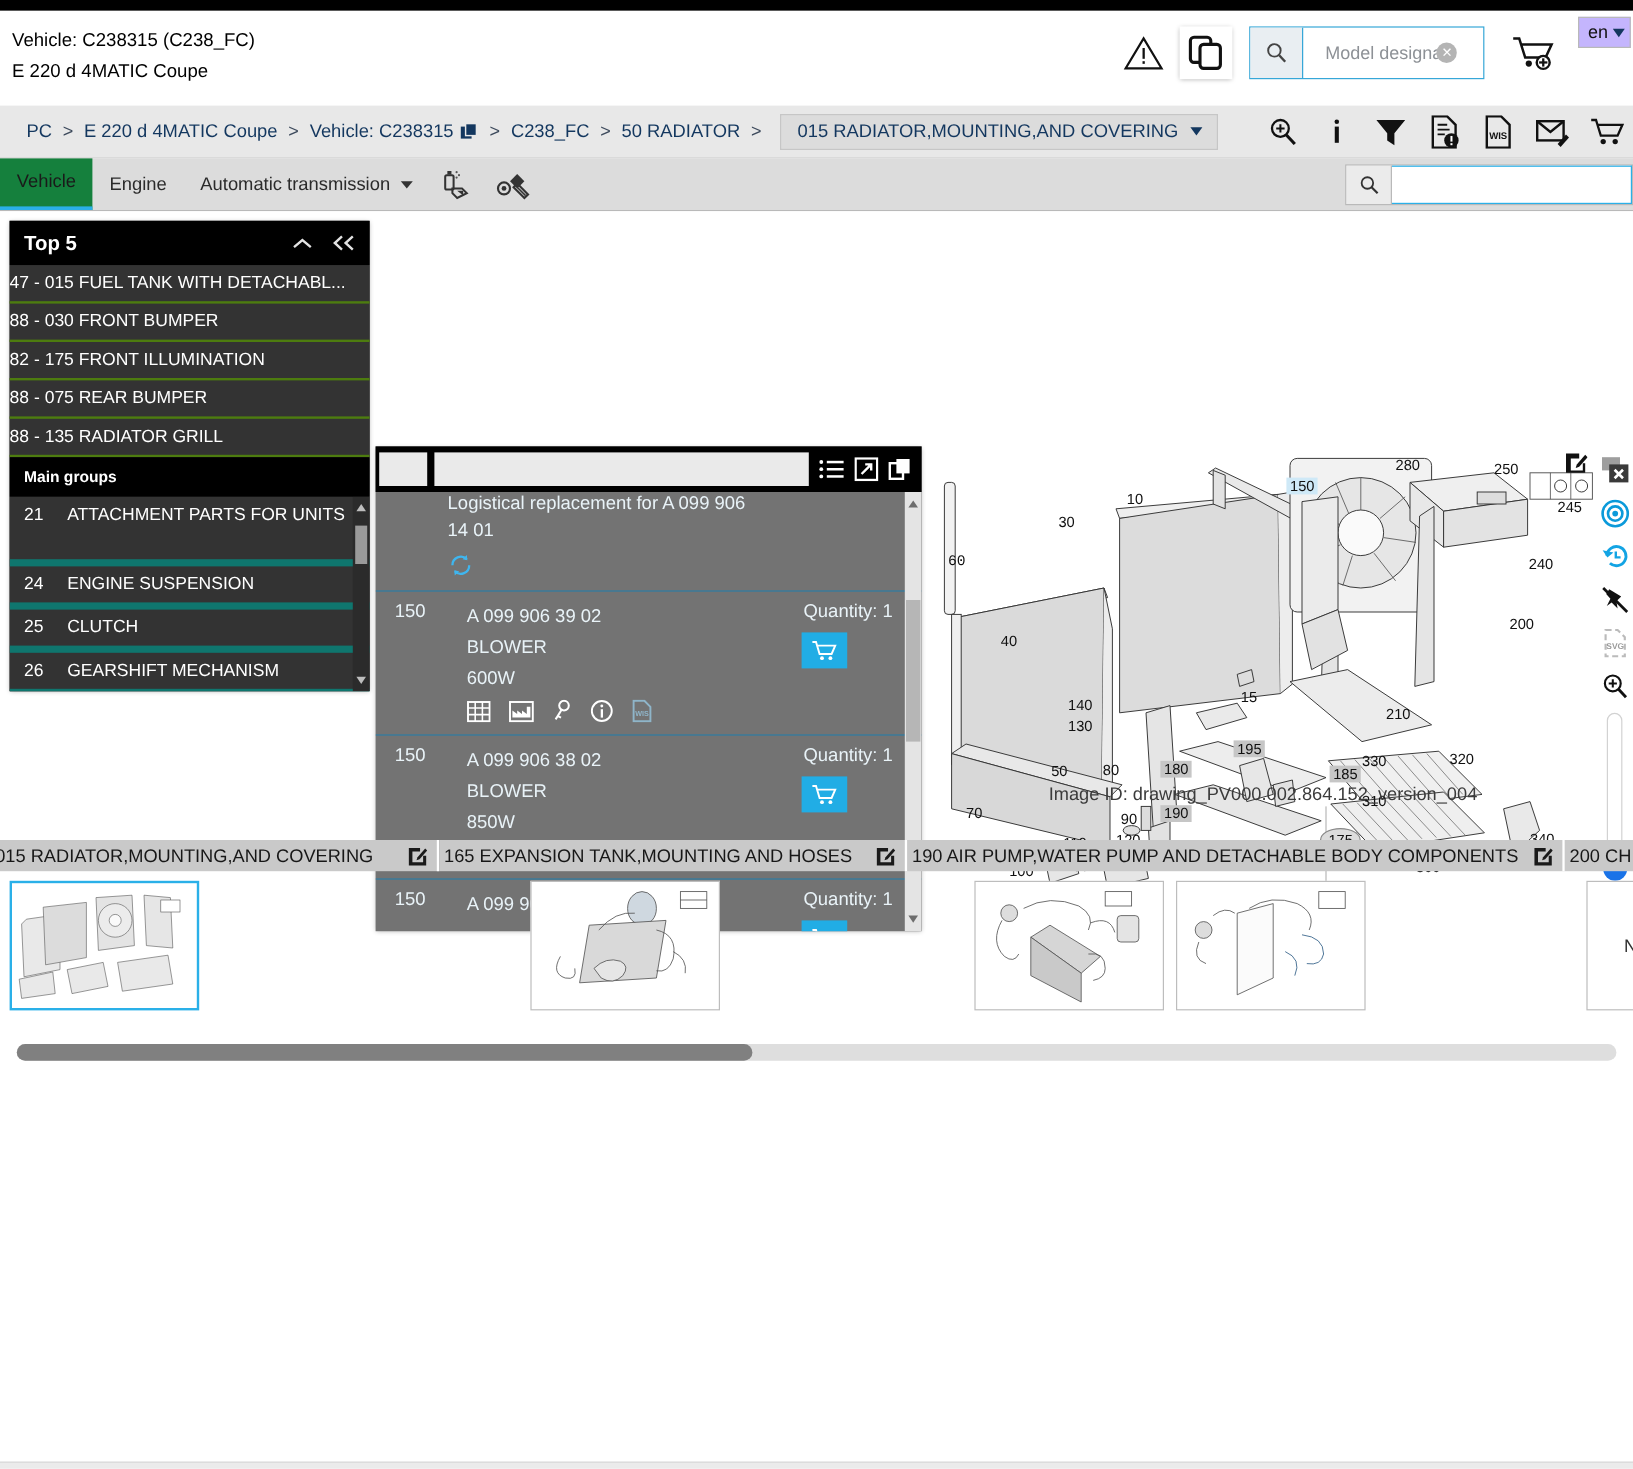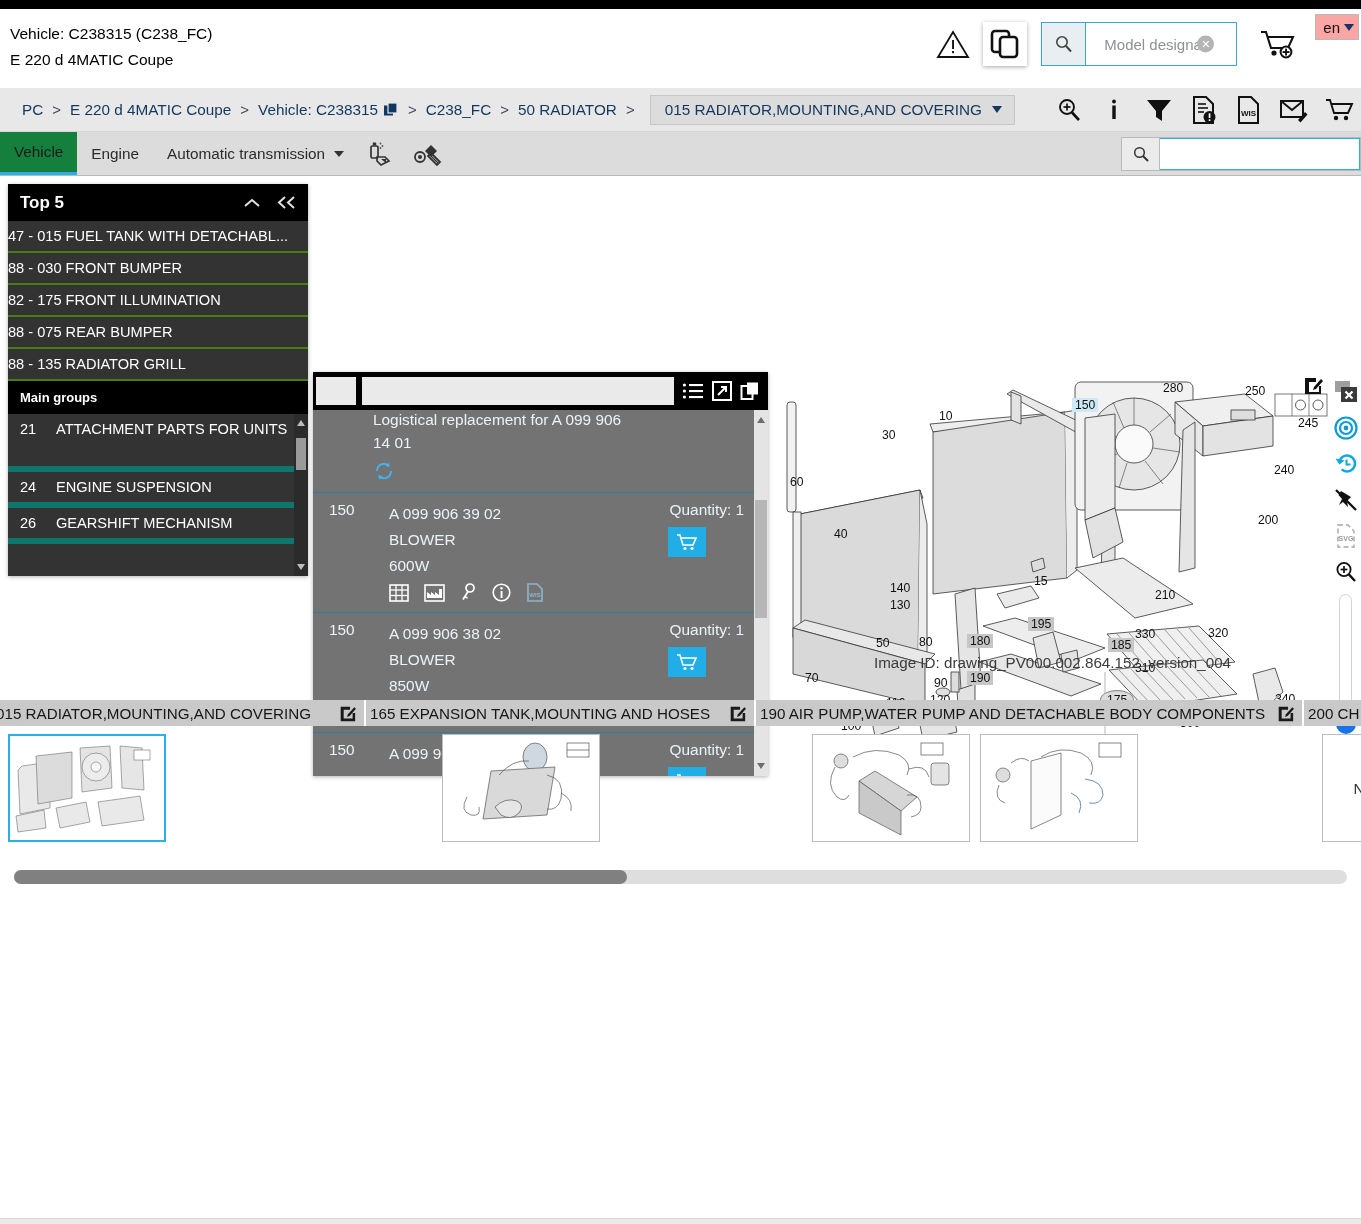--- a/index.html
+++ b/index.html
@@ -51,21 +51,21 @@
   .model-search .ms-inp span.ph { color: #8d9196; font-size: 15px; }
   .ms-clear {
     position:absolute; right: 22px; top: 50%; transform: translateY(-50%);
     width: 17px; height: 17px; border-radius: 50%;
     background: #b4b4b4; color:#fff; font-size: 11px;
     display:flex; align-items:center; justify-content:center;
   }
   .cart-add { margin-left: 18px; width: 46px; height: 40px; display:flex; align-items:center; justify-content:center;}
   .lang-sel {
     margin-left: 14px; margin-right:2px;
-    border: 1px solid #b9b9b9; background:#fca5a5;
+    border: 1px solid #b9b9b9; background:#c4b5fd;
     height: 26px; padding: 0 4px 0 7px;
     display:flex; align-items:center; gap:4px;
     font-size: 15px; color: #111;
     align-self: flex-start; margin-top:-8px;
   }
 
   
   .breadcrumb-bar {
     height: 44px; background: #e8e8e8;
     display: flex; align-items: center; padding-left: 22px;
@@ -422,20 +422,24 @@
     <div class="mg-list">
       <div class="mg-item tall">
         <span class="num">21</span>
         <span>ATTACHMENT PARTS FOR UNITS</span>
       </div>
       <div class="mg-item">
         <span class="num">24</span>
         <span>ENGINE SUSPENSION</span>
       </div>
       <div class="mg-item">
+        <span class="num">25</span>
+        <span>CLUTCH</span>
+      </div>
+      <div class="mg-item">
         <span class="num">26</span>
         <span>GEARSHIFT MECHANISM</span>
       </div>
       <div class="mg-scroll">
         <span class="ar up"></span>
         <span class="thumb"></span>
         <span class="ar dn"></span>
       </div>
     </div>
   </div>
@@ -719,21 +723,21 @@
         <path d="M286 282 L302 278 L304 296 L288 300 Z" fill="#e2e2e2"></path>
 
         <rect x="500" y="22" width="52" height="22" fill="#fff" stroke="#555" stroke-width="0.8"></rect>
         <line x1="517" y1="22" x2="517" y2="44" stroke="#555" stroke-width="0.7"></line>
         <line x1="534" y1="22" x2="534" y2="44" stroke="#555" stroke-width="0.7"></line>
         <circle cx="525.5" cy="33" r="5" stroke="#333" stroke-width="0.8"></circle>
         <circle cx="543" cy="33" r="5" stroke="#333" stroke-width="0.8"></circle>
       </g>
     </svg>
 
-    <span class="cal" style="left:15px;top:103px;">60</span>
+    <span class="cal" style="left:15px;top:89px;font-family:Liberation Mono, monospace;">60</span>
     <span class="cal" style="left:107px;top:56px;">30</span>
     <span class="cal" style="left:164px;top:37px;">10</span>
     <span class="cal" style="left:59px;top:155px;">40</span>
     <span class="cal" style="left:259px;top:202px;">15</span>
     <span class="cal" style="left:101px;top:244px;margin-top:20px;">50</span>
     <span class="cal" style="left:115px;top:209px;">140</span>
     <span class="cal" style="left:115px;top:226px;">130</span>
     <span class="cal" style="left:144px;top:263px;">80</span>
     <span class="cal" style="left:30px;top:299px;">70</span>
     <span class="cal" style="left:159px;top:304px;">90</span>

